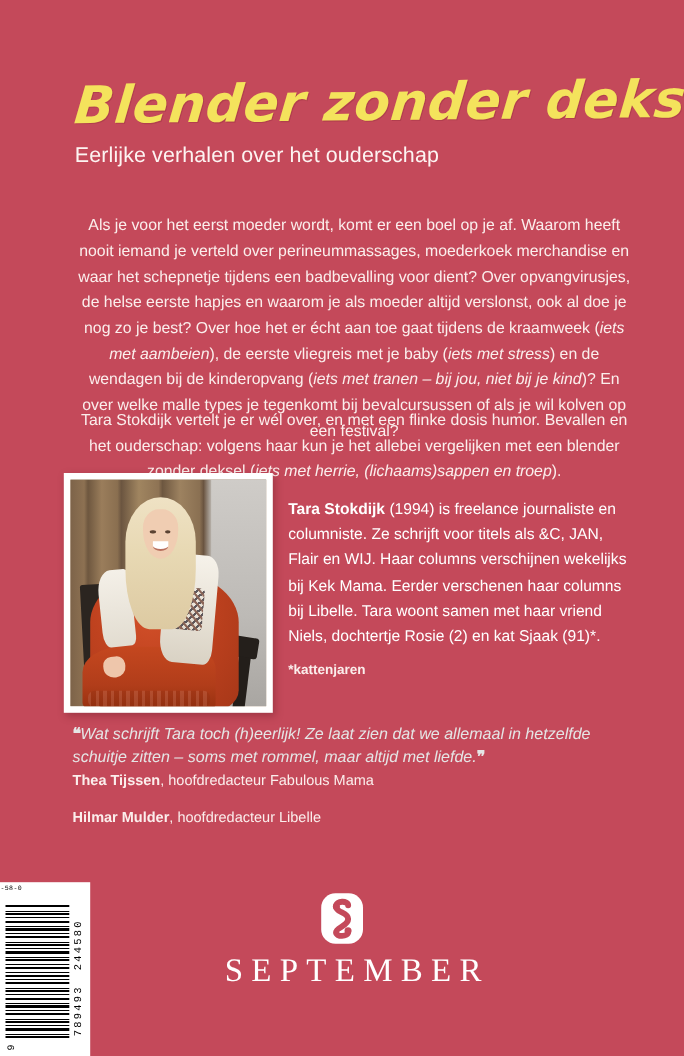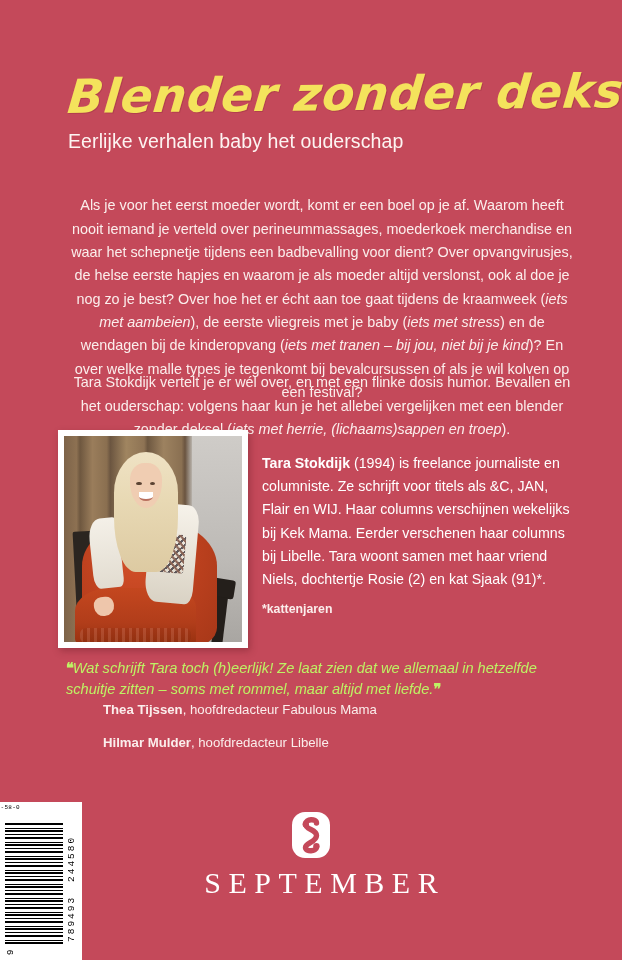--- a/index.html
+++ b/index.html
@@ -200,37 +200,37 @@
 
   
   .quote-block {
     position: absolute;
     left: 66px;
     width: 512px;
   }
   #quote-1 { top: 658px; }
   #quote-2 { top: 732px; }
   .quote-text {
-    color: #bef264;
+    color: #e5e5e5;
     font-size: 14.6px;
     font-style: italic;
     line-height: 1.42;
   }
   .qmark {
     font-style: normal;
     font-weight: bold;
     letter-spacing: -1px;
   }
   .quote-attr {
     margin-top: 2px;
     color: #fbeeec;
     font-size: 13.2px;
     line-height: 1.35;
   }
-  .quote-attr b { font-weight: bold; margin-left: 37px; }
+  .quote-attr b { font-weight: bold; }
 
   
   .logo {
     position: absolute;
     left: 0; right: 0;
     top: 812px;
     text-align: center;
     color: #ffffff;
   }
   .logo-mark {
@@ -304,21 +304,21 @@
     transform-origin: right top;
     white-space: nowrap;
   }
 </style>
 </head>
 <body>
 
 <div class="cover">
 
   <div class="title">Blender zonder deksel</div>
-  <div class="subtitle">Eerlijke verhalen baby het ouderschap</div>
+  <div class="subtitle">Eerlijke verhalen over het ouderschap</div>
 
   <p class="blurb" id="blurb-1">
     <span>Als je voor het eerst moeder wordt, komt er een boel op je af. Waarom heeft nooit iemand je verteld over perineummassages, moederkoek merchandise en waar het schepnetje tijdens een badbevalling voor dient? Over opvangvirusjes, de helse eerste hapjes en waarom je als moeder altijd verslonst, ook al doe je nog zo je best? Over hoe het er écht aan toe gaat tijdens de kraamweek (</span><em>iets met aambeien</em><span>), de eerste vliegreis met je baby (</span><em>iets met stress</em><span>) en de wendagen bij de kinderopvang (</span><em>iets met tranen – bij jou, niet bij je kind</em><span>)? En over welke malle types je tegenkomt bij bevalcursussen of als je wil kolven op een festival?</span>
   </p>
 
   <p class="blurb" id="blurb-2">
     <span>Tara Stokdijk vertelt je er wél over, en met een flinke dosis humor. Bevallen en het ouderschap: volgens haar kun je het allebei vergelijken met een blender zonder deksel (</span><em>iets met herrie, (lichaams)sappen en troep</em><span>).</span>
   </p>
 
   <div class="photo-frame">

